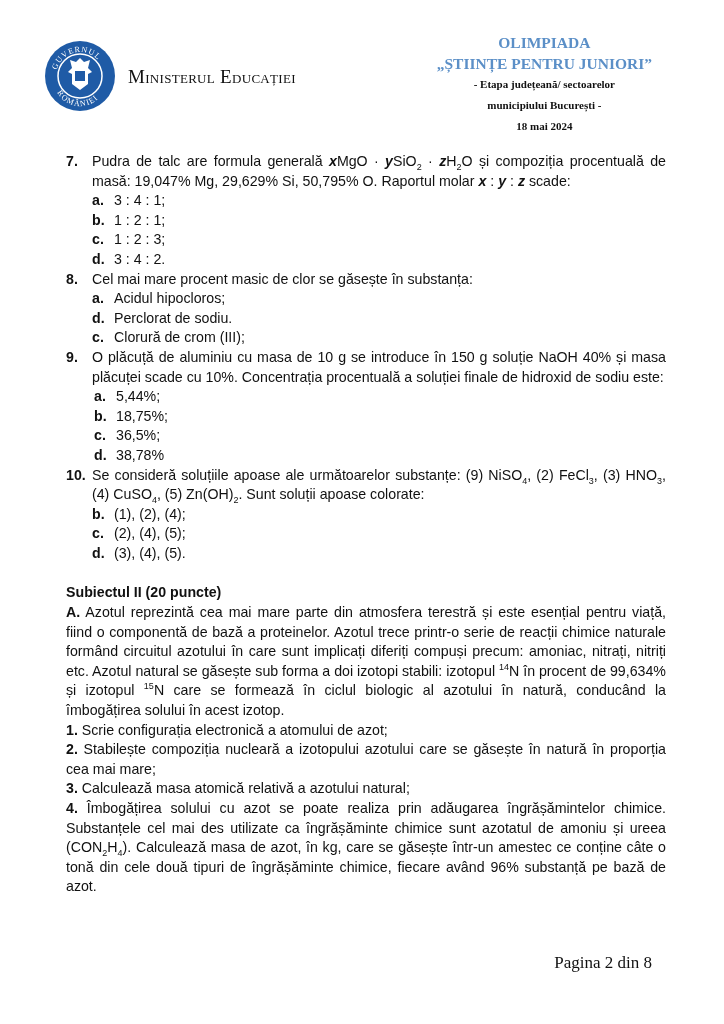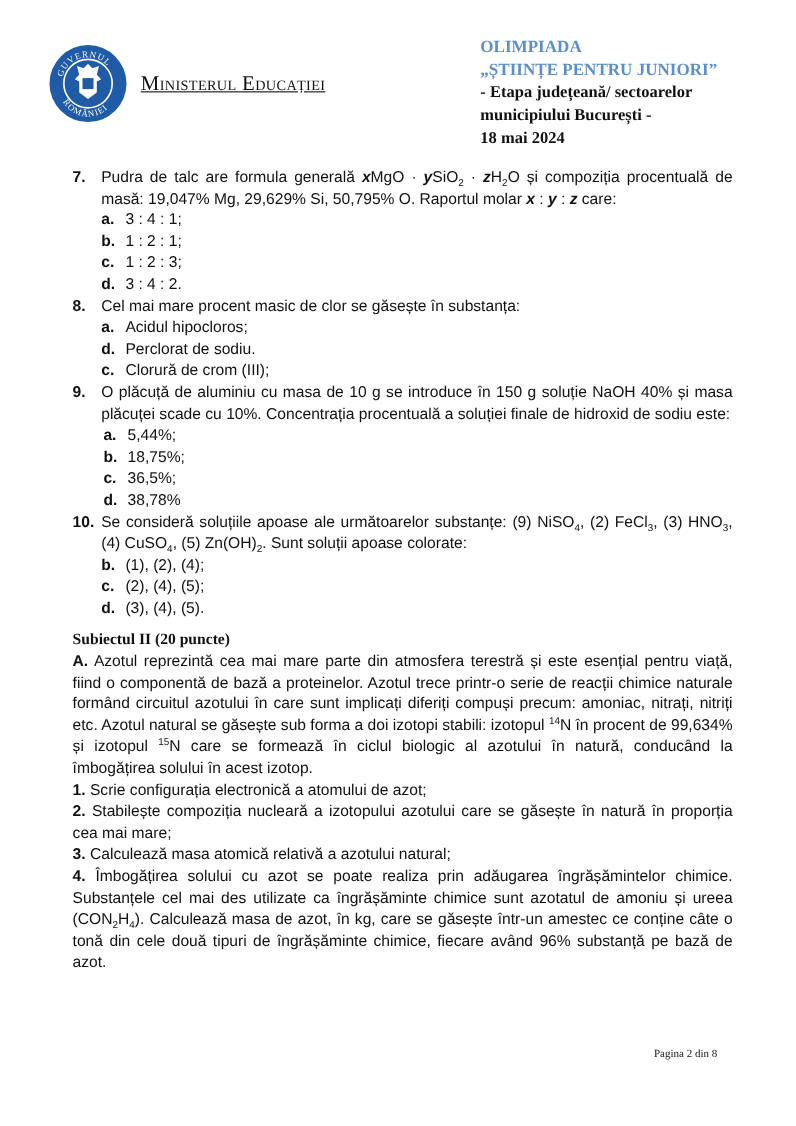--- a/index.html
+++ b/index.html
@@ -1,35 +1,35 @@
 <!DOCTYPE html>
 <html><head>
 <meta charset="utf-8">
 <style>
   html, body { margin:0; padding:0; background:#fff; }
   body { width:724px; height:1024px; position:relative; overflow:hidden; color:#111;
          font-family:"Liberation Sans", sans-serif; }
   .logo { position:absolute; left:44px; top:40px; width:72px; height:72px; }
   .ministry { position:absolute; left:128px; top:66px; font-family:"Liberation Serif", serif;
-              font-size:19px; font-variant:small-caps; letter-spacing:0.3px; color:#111;text-decoration:underline; }
-  .hdr-right { position:absolute; right:72px; top:32px; text-align:left;
+              font-size:19px; font-variant:small-caps; letter-spacing:0.3px; color:#111; }
+  .hdr-right { position:absolute; right:72px; top:32px; text-align:center;
                font-family:"Liberation Serif", serif; font-weight:bold; }
   .hdr-right .blue { color:#5b8fc7; font-size:15.5px; line-height:21px; }
-  .hdr-right .blk { color:#111; font-size:15px; line-height:21px; }
+  .hdr-right .blk { color:#111; font-size:11px; line-height:21px; }
   .content { position:absolute; left:66px; top:152px; width:600px; font-size:14.2px; line-height:19.6px; }
   .q { position:relative; padding-left:26px; text-align:justify; }
   .q .num { position:absolute; left:0; top:0; font-weight:bold; }
   .opt { padding-left:26px; position:relative; }
   .opt .lt { font-weight:bold; display:inline-block; width:22px; }
   .opt.q9 { padding-left:28px; }
-  .subj { font-weight:bold; margin-top:9px;font-family:Liberation Serif, serif; }
+  .subj { font-weight:bold; margin-top:20px; }
   .par { text-align:justify; }
   .par b { font-weight:bold; }
   sub, sup { font-size:9px; line-height:0; }
-  .footer { position:absolute; right:72px; top:953px; font-family:"Liberation Serif", serif; font-size:10px; color:#111; }
+  .footer { position:absolute; right:72px; top:953px; font-family:"Liberation Serif", serif; font-size:17px; color:#111; }
 </style>
 </head>
 <body>
 
 <svg class="logo" viewBox="0 0 72 72">
   <circle cx="36" cy="36" r="35" fill="#1f5ba6"></circle>
   <circle cx="36" cy="36" r="22" fill="none" stroke="#fff" stroke-width="1.5"></circle>
   <path d="M36 18 l4 4 l6 -2 l-2 8 l4 4 l-4 2 v10 l-8 6 l-8 -6 v-10 l-4 -2 l4 -4 l-2 -8 l6 2 z" fill="#fff"></path>
   <rect x="31" y="31" width="10" height="10" fill="#1f5ba6"></rect>
   <path id="arcTop" d="M12 36 A24 24 0 0 1 60 36" fill="none"></path>
@@ -44,21 +44,21 @@
   <div class="blue">„ȘTIINȚE PENTRU JUNIORI”</div>
   <div class="blk">- Etapa județeană/ sectoarelor</div>
   <div class="blk">municipiului București -</div>
   <div class="blk">18 mai 2024</div>
 </div>
 
 <div class="content">
 
   <div class="q">
     <span class="num">7.</span>
-    <span>Pudra de talc are formula generală </span><b><i>x</i></b><span>MgO · </span><b><i>y</i></b><span>SiO</span><sub>2</sub><span> · </span><b><i>z</i></b><span>H</span><sub>2</sub><span>O și compoziția procentuală de masă: 19,047% Mg, 29,629% Si, 50,795% O. Raportul molar </span><b><i>x</i></b><span> : </span><b><i>y</i></b><span> : </span><b><i>z</i></b><span> care:</span>
+    <span>Pudra de talc are formula generală </span><b><i>x</i></b><span>MgO · </span><b><i>y</i></b><span>SiO</span><sub>2</sub><span> · </span><b><i>z</i></b><span>H</span><sub>2</sub><span>O și compoziția procentuală de masă: 19,047% Mg, 29,629% Si, 50,795% O. Raportul molar </span><b><i>x</i></b><span> : </span><b><i>y</i></b><span> : </span><b><i>z</i></b><span> scade:</span>
   </div>
   <div class="opt"><span class="lt">a.</span><span>3 : 4 : 1;</span></div>
   <div class="opt"><span class="lt">b.</span><span>1 : 2 : 1;</span></div>
   <div class="opt"><span class="lt">c.</span><span>1 : 2 : 3;</span></div>
   <div class="opt"><span class="lt">d.</span><span>3 : 4 : 2.</span></div>
 
   <div class="q">
     <span class="num">8.</span>
     <span>Cel mai mare procent masic de clor se găsește în substanța:</span>
   </div>

